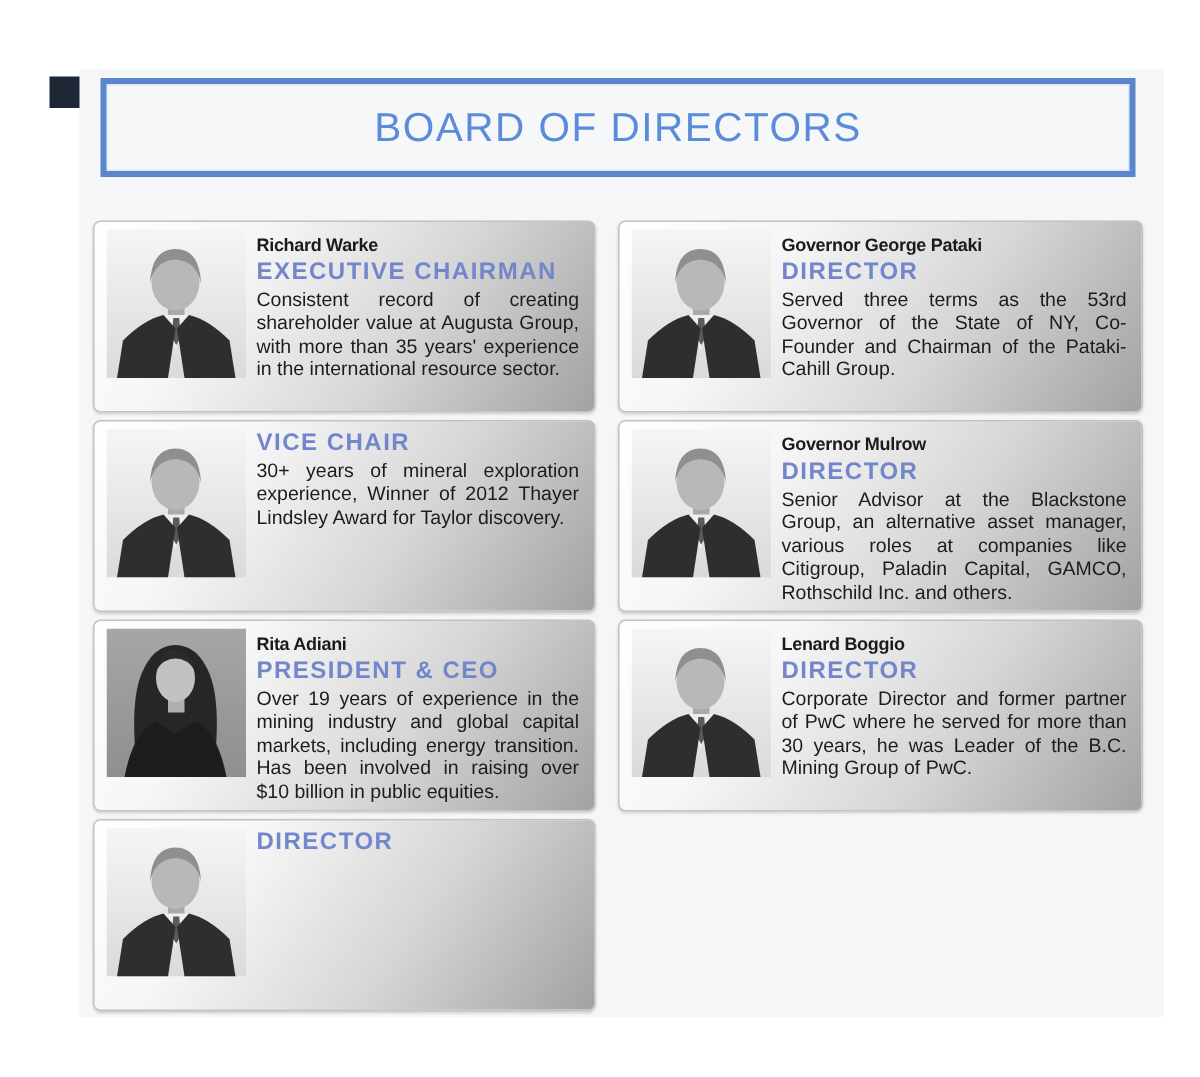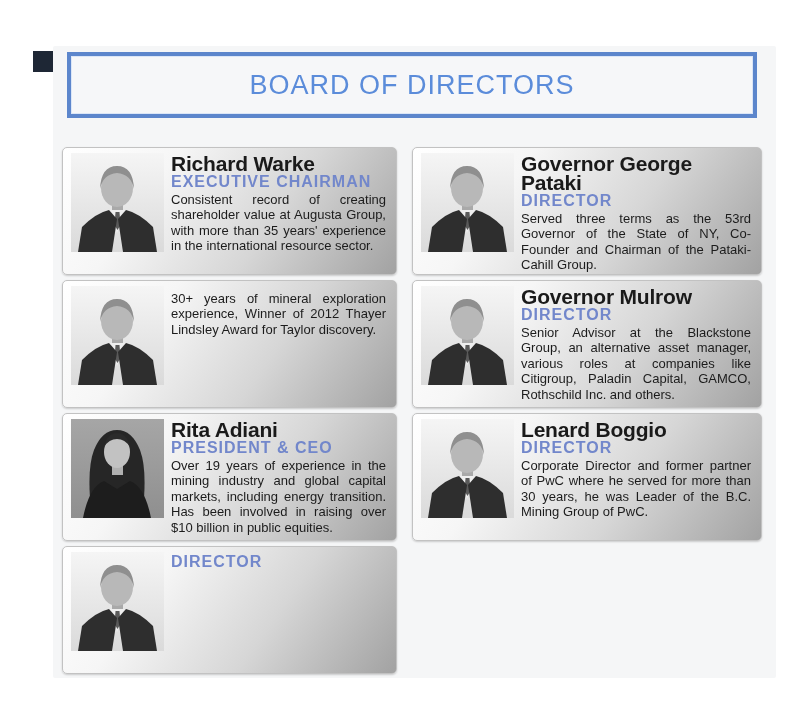--- a/index.html
+++ b/index.html
@@ -26,21 +26,21 @@
   .card {
     position:relative; height:128px; flex:0 0 128px;
     border:1px solid #c2c2c2; border-radius:5px;
     background:linear-gradient(125deg,#ffffff 0%,#f6f6f6 28%,#d6d6d6 62%,#a2a2a2 100%);
     box-shadow:0 1px 2px rgba(0,0,0,0.18);
   }
   .photo { position:absolute; left:8px; top:5px; width:93px; height:99px; }
   .photo svg { display:block; width:100%; height:100%; }
 
   .info { position:absolute; left:108px; top:6px; right:10px; }
-  .name { font-size:21px; font-weight:bold; color:#1a1a1a; line-height:19px; letter-spacing:-0.2px; }
+  .name { font-size:12px; font-weight:bold; color:#1a1a1a; line-height:19px; letter-spacing:-0.2px; }
   .role { font-size:16px; font-weight:bold; color:#7287cb; letter-spacing:1px; line-height:13px; margin-top:2px; }
   .bio  { font-size:13px; color:#1c1c1c; line-height:15.4px; margin-top:4px; text-align:justify; }
 </style>
 </head>
 <body>
 
 <div class="page">
   <div class="corner-mark"></div>
   <div class="panel"></div>
 
@@ -90,20 +90,21 @@
         <ellipse cx="46" cy="35" rx="16" ry="19" fill="#b8b8b8"></ellipse>
         <path d="M29,36 Q30,13 46,13 Q62,13 63,36 Q60,21 46,20 Q32,21 29,36 Z" fill="#8f8f8f"></path>
         <path d="M38,57 L46,80 L54,57 Z" fill="#efefef"></path>
         <path d="M44.5,59 L48.5,59 L49.5,72 L46.5,77 L43.5,72 Z" fill="#5a5a5a"></path>
         <path d="M7,99 L11,74 Q25,60 38,57 L46,66 L41,99 Z" fill="#2e2e2e"></path>
         <path d="M86,99 L82,74 Q68,60 55,57 L47,66 L52,99 Z" fill="#2e2e2e"></path>
       </svg>
 
     </div>
     <div class="info">
+      <div class="role">VICE CHAIR</div>
       <div class="bio">30+ years of mineral exploration experience, Winner of 2012 Thayer Lindsley Award for Taylor discovery.</div>
     </div>
   </div>
 
   <div class="card">
     <div class="photo">
 
       <svg class="portrait-female" viewBox="0 0 93 99" preserveAspectRatio="none">
         <defs>
           <linearGradient id="pbgF" x1="0" y1="0" x2="0" y2="1">

